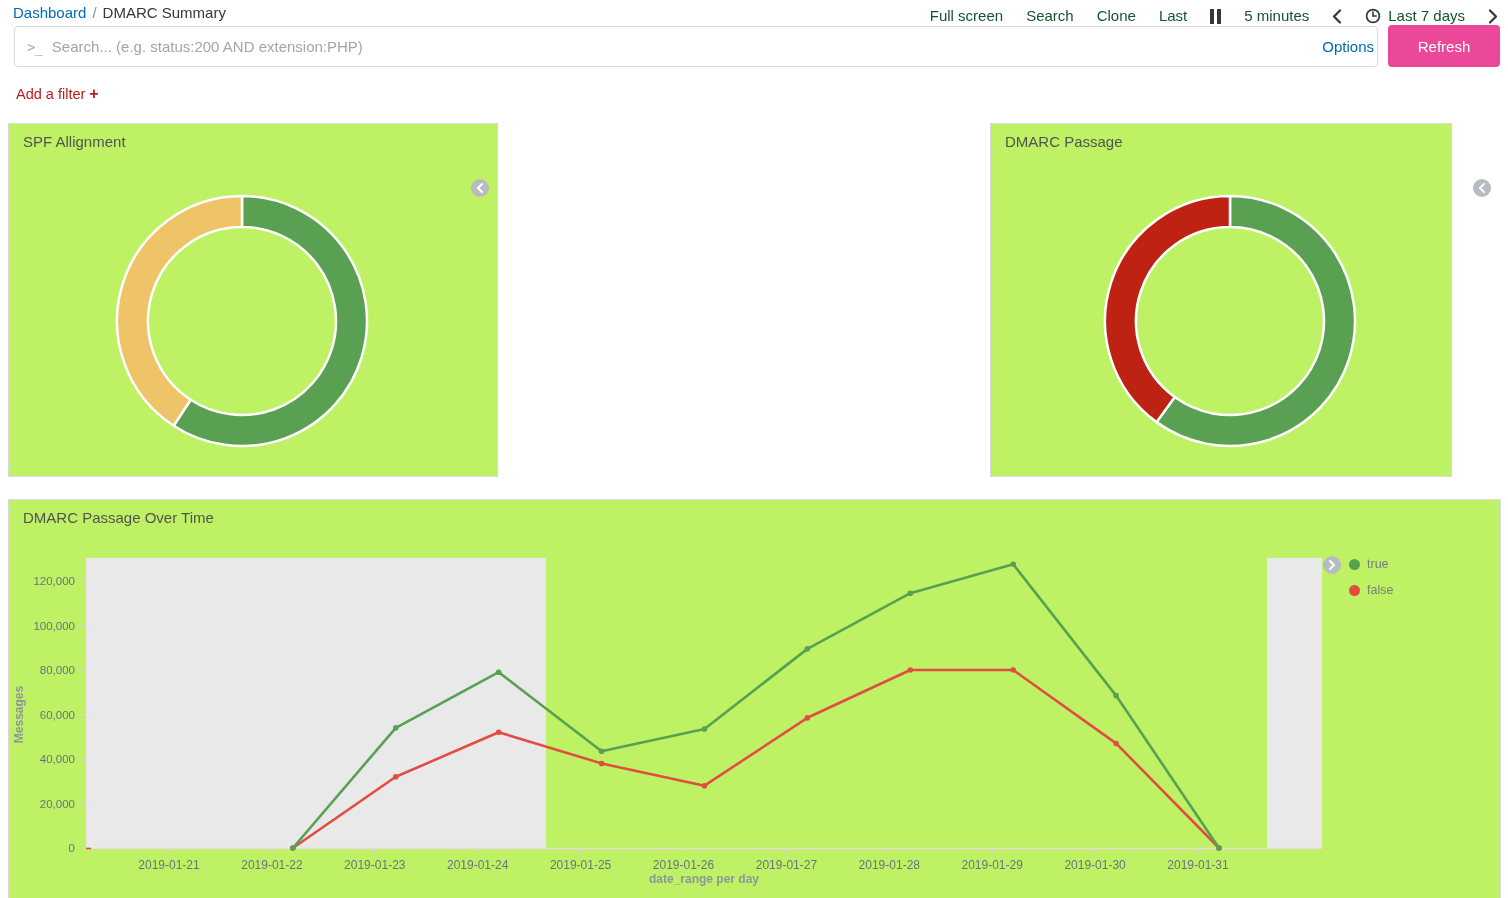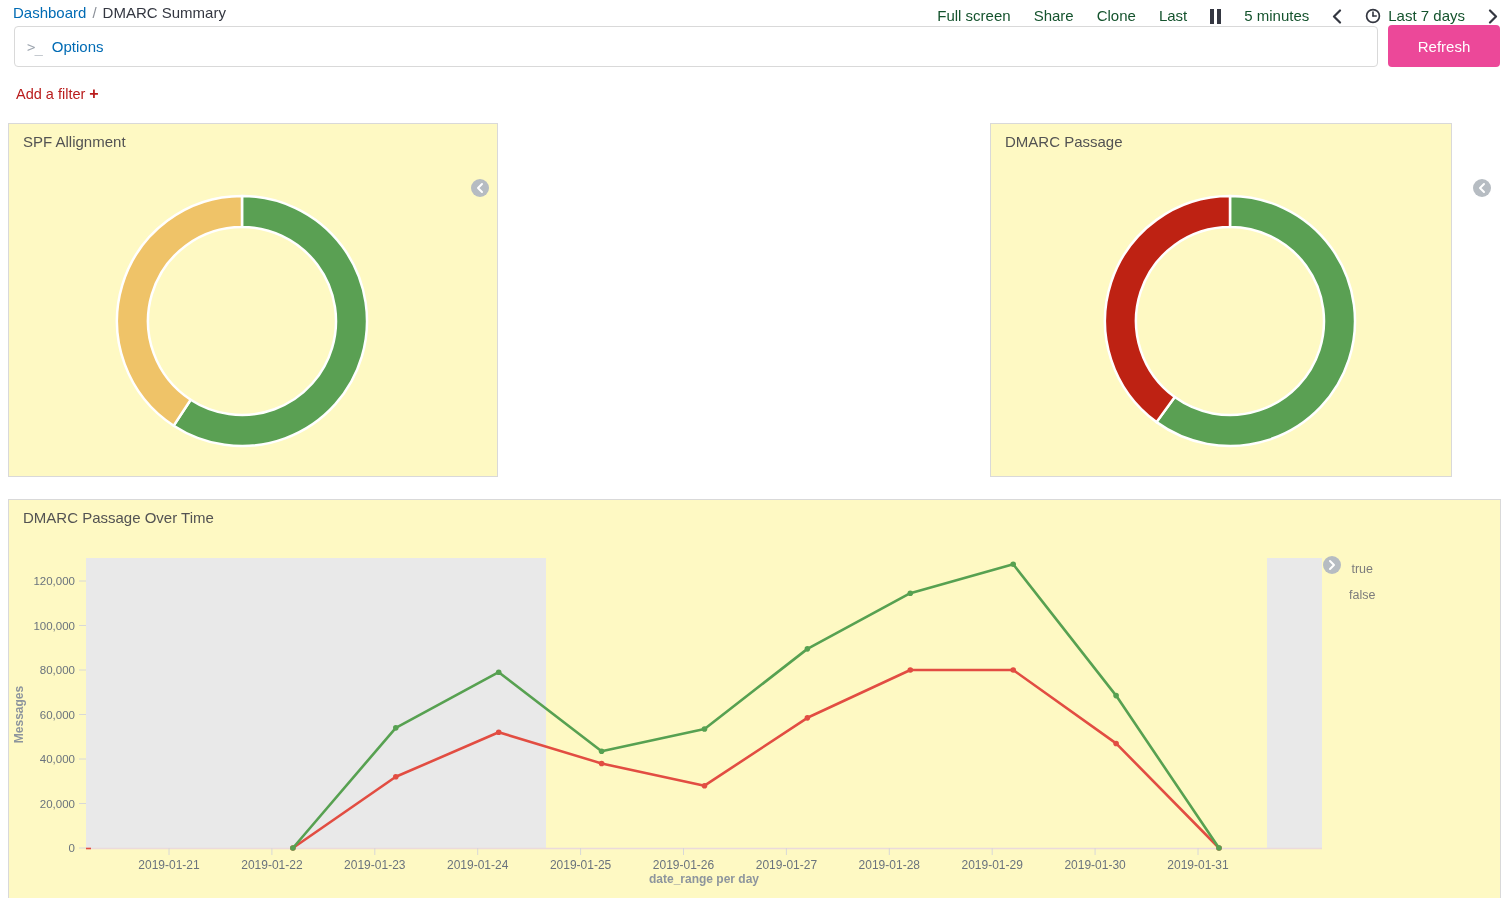--- a/index.html
+++ b/index.html
@@ -18,56 +18,56 @@
   .searchwrap { position:absolute; left:14px; top:26px; width:1364px; height:41px; border:1px solid #D9D9D9; border-radius:4px; background:#fff; display:flex; align-items:center; }
   .prompt { font-family:"DejaVu Sans Mono", monospace; color:#9EA6B0; font-size:14px; margin:0 10px 0 12px; letter-spacing:-1px; }
   .searchwrap input { flex:1; border:none; outline:none; font-size:15px; color:#343741; font-family:"Liberation Sans", sans-serif; }
   .searchwrap input::placeholder { color:#9EA6B0; }
   .options-link { color:#006BB4; font-size:15px; margin-right:3px; cursor:pointer; }
   .refresh-btn { position:absolute; left:1388px; top:25px; width:112px; height:42px; background:#ec4899; color:#fff; border:none; border-radius:4px; font-size:15px; font-family:"Liberation Sans", sans-serif; cursor:pointer; }
   .addfilter { position:absolute; left:16px; top:85px; font-size:14.5px; color:#b91c1c; cursor:pointer; }
   .addfilter b { font-weight:700; font-size:16px; margin-left:4px; }
 
   
-  .panel { position:absolute; background:#fef9c3; border:1px solid #D9D9D9; }
+  .panel { position:absolute; background:#bef264; border:1px solid #D9D9D9; }
   .panel-title { position:absolute; left:14px; top:9px; font-size:15px; color:#535353; }
   #p1 { left:8px;   top:123px; width:490px;  height:354px; }
   #p2 { left:508px; top:123px; width:477px;  height:354px; }
   #p3 { left:990px; top:123px; width:462px;  height:354px; }
   #p4 { left:8px;   top:499px; width:1493px; height:410px; }
 
   .donut-svg { position:absolute; width:260px; height:260px; }
   #donut1 { left:103px; top:67px; }
   #donut2 { left:89px;  top:66px; }
   #donut3 { left:109px; top:67px; }
 
   .collapse-btn { position:absolute; width:18px; height:18px; cursor:pointer; }
   #cb1 { left:462px; top:55px; } #cb2 { left:431px; top:55px; } #cb3 { left:482px; top:55px; }
 
   #ts-svg { position:absolute; left:0; top:0; }
   #ts-legend { position:absolute; left:1340px; top:55px; }
-  .legend-row { display:flex; align-items:center; gap:7px; height:18px; margin-bottom:8px; cursor:pointer;flex-direction:column; }
+  .legend-row { display:flex; align-items:center; gap:7px; height:18px; margin-bottom:8px; cursor:pointer; }
   .legend-row .dot { width:11px; height:11px; border-radius:50%; display:inline-block; }
   .legend-row .lbl { font-size:12.5px; color:#7c7c7c; }
   #ts-collapse { position:absolute; left:1314px; top:56px; width:18px; height:18px; cursor:pointer; }
 
   svg text { font-family:"Liberation Sans", sans-serif; }
 </style>
 </head>
 <body>
 
 <div id="app">
 
   <div class="breadcrumb">
     <a>Dashboard</a><span class="sep">/</span><span>DMARC Summary</span>
   </div>
 
   <div class="topmenu">
     <span class="mitem">Full screen</span>
-    <span class="mitem">Share</span>
+    <span class="mitem">Search</span>
     <span class="mitem">Clone</span>
     <span class="mitem">Last</span>
     <span class="mitem">
         <span class="pausebars">
           <i></i>
           <i></i>
         </span>
       </span>
     <span class="mitem">5 minutes</span>
     <span class="mitem">
@@ -85,20 +85,21 @@
     </span>
     <span class="mitem">
       <svg width="10" height="15" viewBox="0 0 10 15">
           <polyline points="2,1.5 8,7.5 2,13.5" fill="none" stroke="#343741" stroke-width="2.2" stroke-linecap="round" stroke-linejoin="round"></polyline>
         </svg>
     </span>
   </div>
 
   <div class="searchwrap">
     <span class="prompt">&gt;_</span>
+    <input type="text" placeholder="Search... (e.g. status:200 AND extension:PHP)" style="">
     <span class="options-link">Options</span>
   </div>
   <button class="refresh-btn">Refresh</button>
 
   <div class="addfilter"><span>Add a filter</span><b>+</b></div>
 
   <div class="panel" id="p1">
     <div class="panel-title">SPF Allignment</div>
     <svg class="collapse-btn" id="cb1" viewBox="0 0 18 18">
         <circle cx="9" cy="9" r="9" fill="#B6BCC2"></circle>

